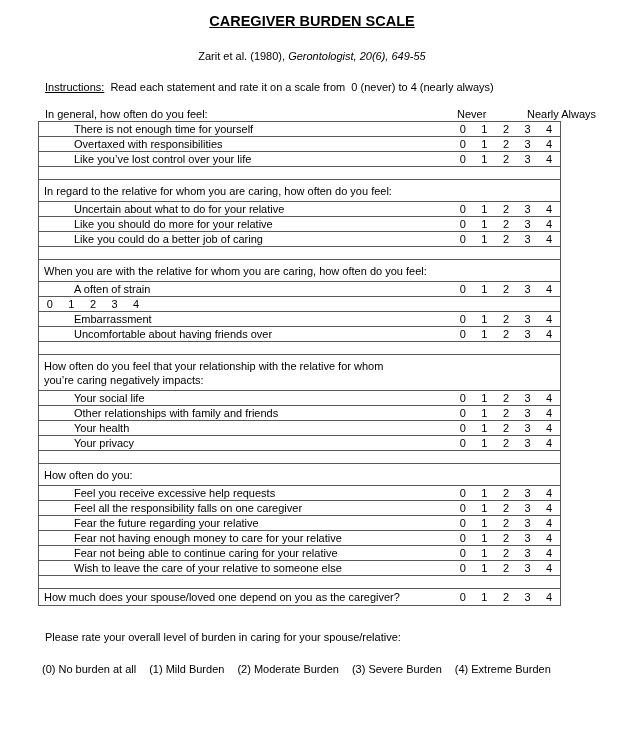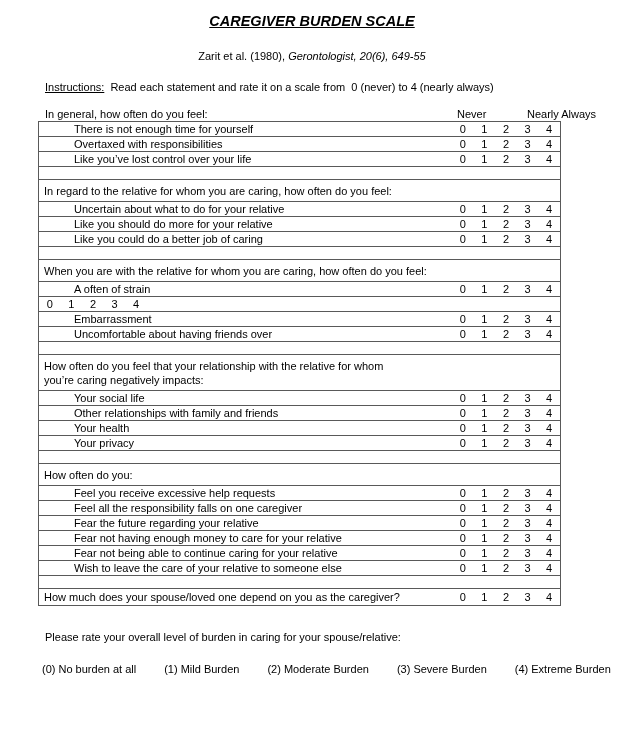--- a/index.html
+++ b/index.html
@@ -13,21 +13,21 @@
     font-size: 11px;
     color: #000000;
     overflow: hidden;
   }
   .title {
     padding-top: 13px;
     text-align: center;
     font-size: 14.5px;
     font-weight: bold;
   }
-  .title span { text-decoration: underline; font-style: italic; }
+  .title span { text-decoration: underline; }
   .citation {
     margin-top: 21px;
     text-align: center;
     white-space: pre;
   }
   .citation .italic { font-style: italic; }
   .instructions {
     margin: 19px 0 0 45px;
     white-space: pre;
   }
@@ -58,21 +58,21 @@
   .row.header { min-height: 22px; align-items: flex-end; }
   .row.header .htext { padding: 3px 4px 3px 5px; white-space: pre-line; line-height: 14px; }
   .row.header.tall { min-height: 36px; }
   .qtext { flex: 1; padding-left: 35px; white-space: nowrap; overflow: hidden; }
   .row.final { height: 17px; }
   .row.final .qtext { padding-left: 5px; }
   .nums { display: flex; flex: 0 0 108px; }
   .num { flex: 0 0 21.6px; text-align: center; }
   .overall-prompt { margin: 25px 0 0 45px; }
   .overall-options { margin: 20px 0 0 42px; display: flex; white-space: nowrap; }
-  .opt { margin-right: 28px; }
+  .opt { margin-right: 13px; }
 </style>
 </head>
 <body>
 
 <div class="page">
 
   <div class="title">
     <span>CAREGIVER BURDEN SCALE</span>
   </div>
 

